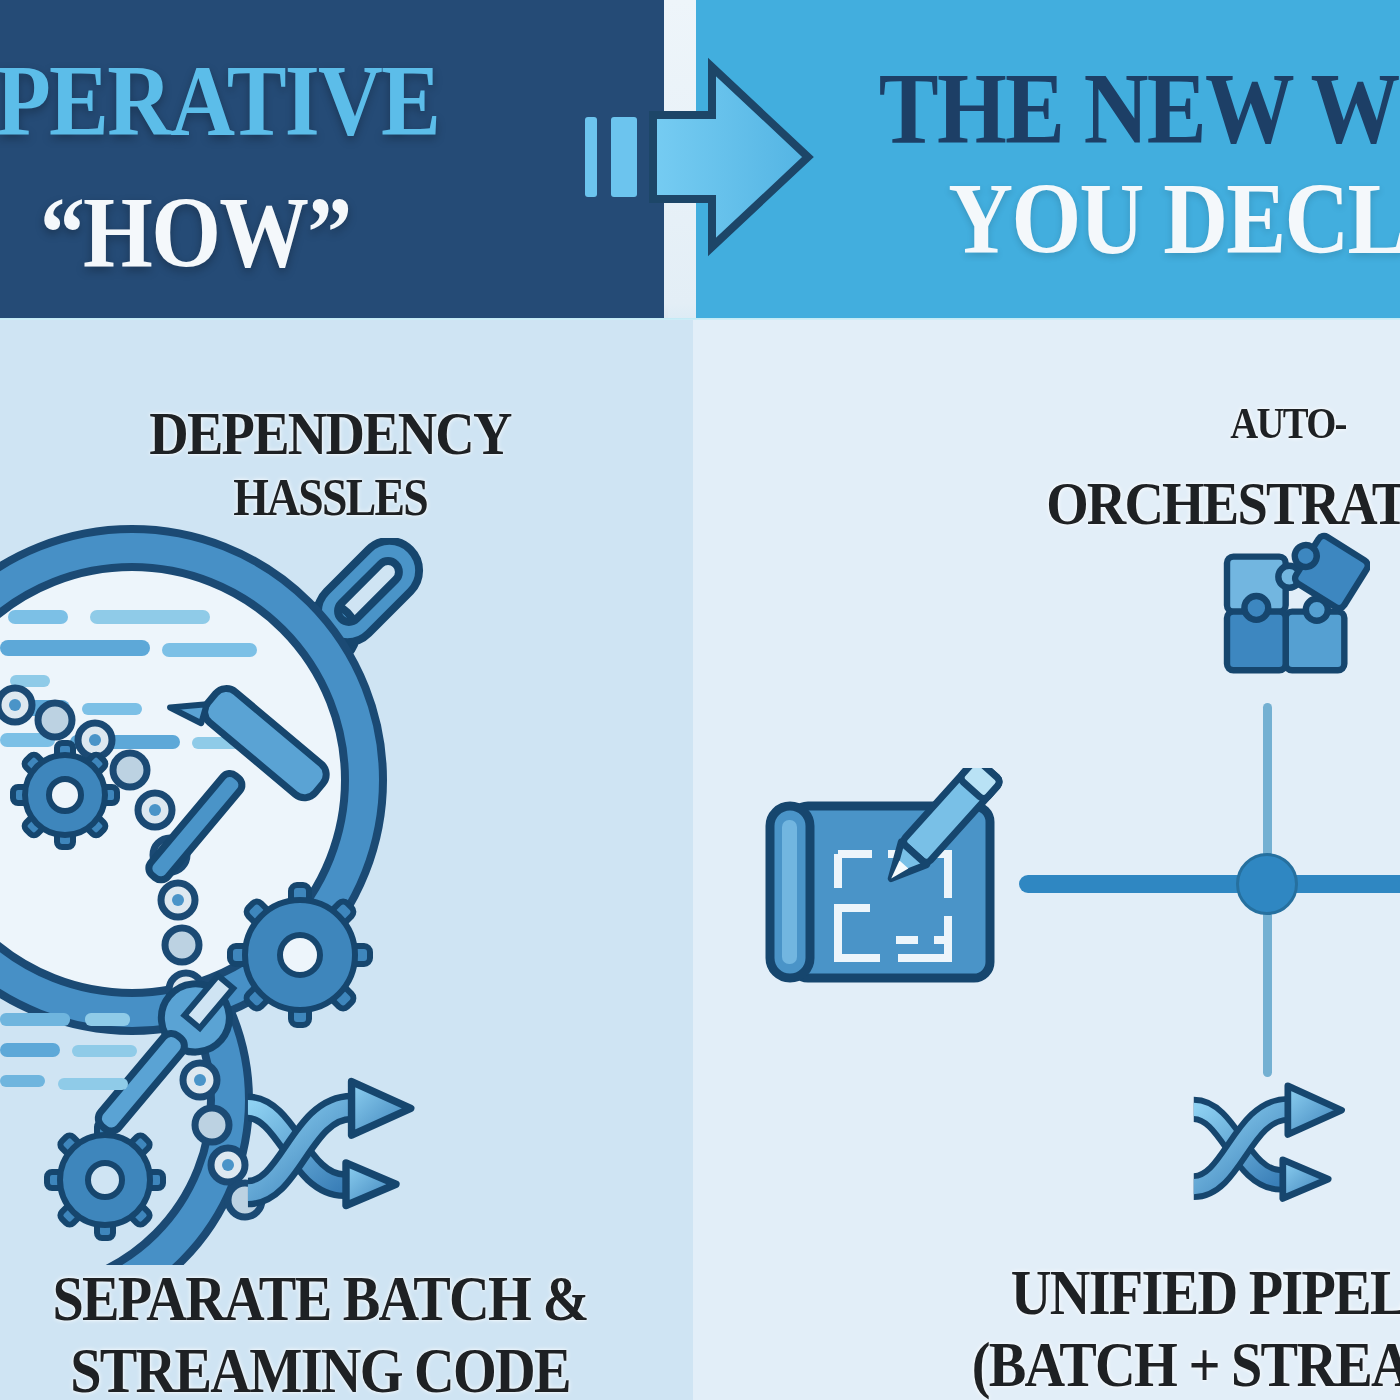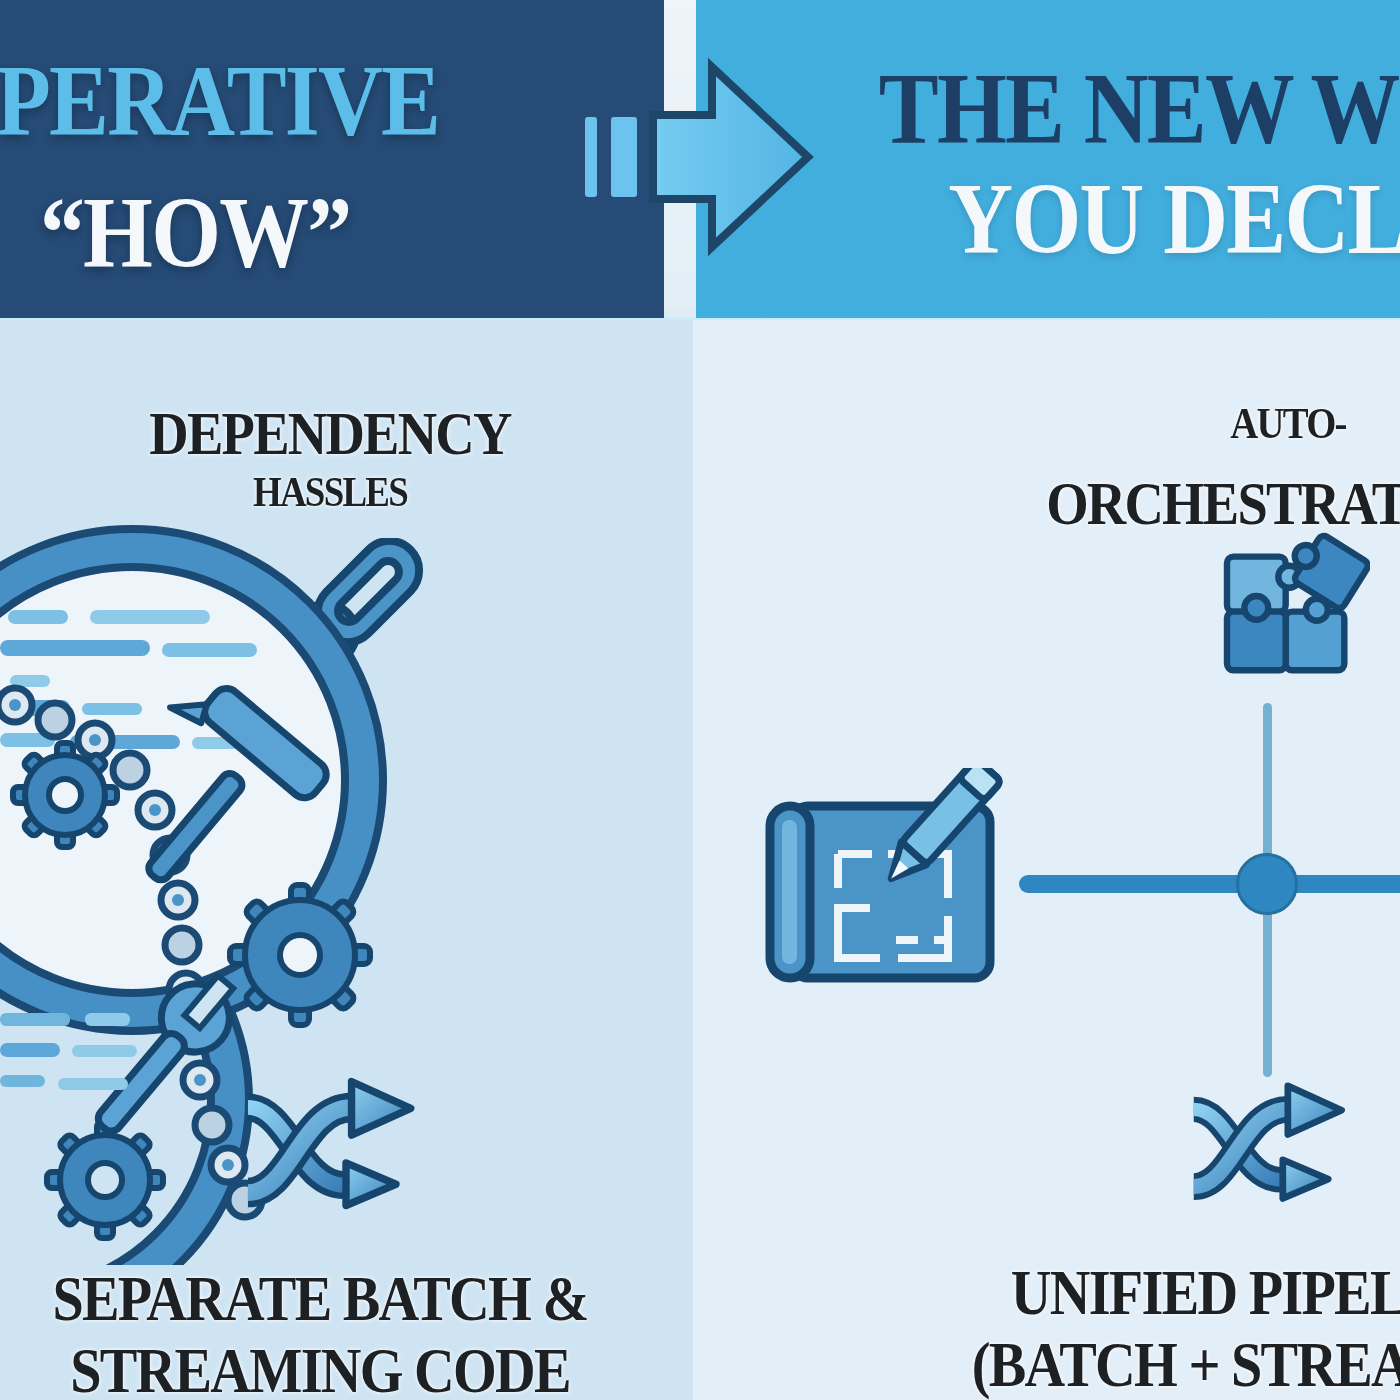--- a/index.html
+++ b/index.html
@@ -27,21 +27,21 @@
   #new-line1{right:2px;top:50px;font-size:102px;color:var(--header_text_navy,#1d3f66);text-align:right;}
   #new-line2{right:-6px;top:160px;font-size:102px;color:var(--header_text_white,#f7fafc);text-align:right;
     text-shadow:0 3px 8px rgba(0,0,0,.15);}
   
   #panel-left{left:0;top:320px;width:693px;height:1080px;background:var(--body_left_bg,#cfe4f3);}
   #panel-right{left:693px;top:320px;width:707px;height:1080px;background:var(--body_right_bg,#e2eef8);}
   
   .blk{white-space:nowrap;font-weight:bold;color:var(--title_text,#1e2124);
     text-shadow:0 0 6px rgba(255,255,255,.9),0 0 2px rgba(255,255,255,.85);}
   #dep1{left:330px;top:398px;font-size:62px;transform:translateX(-50%);}
-  #dep2{left:330px;top:468px;font-size:42px;transform:translateX(-50%);}
+  #dep2{left:330px;top:468px;font-size:52px;transform:translateX(-50%);}
   #auto1{left:1288px;top:398px;font-size:44px;transform:translateX(-50%);}
   #auto2{right:-6px;top:468px;font-size:62px;text-align:right;}
   #cap-l1{left:320px;top:1262px;font-size:64px;transform:translateX(-50%);}
   #cap-l2{left:320px;top:1334px;font-size:64px;transform:translateX(-50%);}
   #cap-r1{right:-6px;top:1256px;font-size:64px;text-align:right;}
   #cap-r2{right:-10px;top:1328px;font-size:64px;text-align:right;}
   
   #vline{left:1263px;top:703px;width:9px;height:374px;background:var(--line_light,#74b0d2);border-radius:5px;}
   #hline{left:1019px;top:875px;width:381px;height:18px;background:var(--node_blue,#2f87c2);border-radius:9px 0 0 9px;}
   #node{left:1236px;top:853px;width:62px;height:62px;border-radius:50%;

